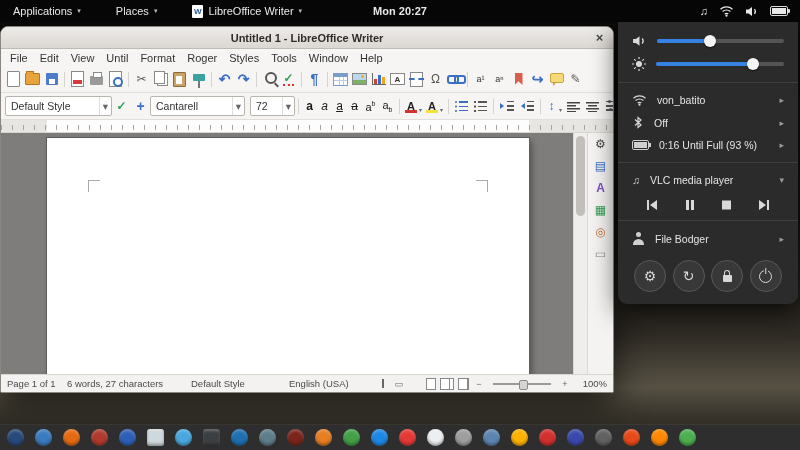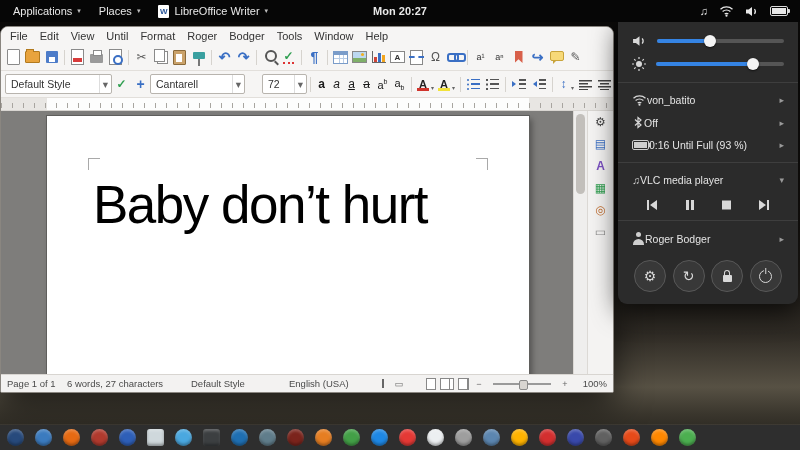--- a/index.html
+++ b/index.html
@@ -6,21 +6,21 @@
   body{width:800px;height:450px;position:relative;overflow:hidden;
        font-family:"Liberation Sans",sans-serif;background:#141210;}
 
   
   .desktop{position:absolute;inset:0;
     background:linear-gradient(180deg,#0b0a09 0%,#171411 50%,#2e2a24 74%,#575144 86%,#3a362d 92%,#1c1a16 100%);}
 
   
   .topbar{position:absolute;top:0;left:0;right:0;height:22px;background:#060606;color:#e8e8e8;
     display:flex;align-items:center;font-size:11px;z-index:60;}
-  .tb-left{display:flex;align-items:center;margin-left:4px;}
+  .tb-left{display:flex;align-items:center;margin-left:4px;gap:17px;}
   .tb-item{display:flex;align-items:center;gap:5px;padding:0 9px;height:22px;cursor:default;}
   .caret{font-size:7px;color:#bdbdbd;}
   .writer-mini{width:11px;height:13px;background:#fff;border-radius:1px;display:flex;align-items:center;justify-content:center;
     color:#2a5699;font-size:8px;font-weight:bold;}
   .tb-clock{position:absolute;left:50%;transform:translateX(-50%);font-weight:bold;}
   .tb-right{margin-left:auto;display:flex;align-items:center;gap:11px;margin-right:12px;height:22px;}
   .batt{width:16px;height:8px;border:1px solid #dcdcdc;border-radius:2px;position:relative;}
   .batt i{position:absolute;left:1px;top:1px;bottom:1px;width:86%;background:#e8e8e8;display:block;}
   .batt::after{content:"";position:absolute;right:-3px;top:2px;width:2px;height:4px;background:#dcdcdc;border-radius:0 1px 1px 0;}
 
@@ -154,21 +154,21 @@
 
   
   .sysmenu{position:absolute;top:22px;right:2px;width:180px;background:#2b2b2b;border-radius:0 0 9px 9px;
     box-shadow:0 8px 26px rgba(0,0,0,.7);color:#ddd;font-size:10.5px;z-index:55;padding:8px 0 12px;}
   .srow{display:flex;align-items:center;gap:10px;padding:5px 14px;}
   .slider{flex:1;height:4px;background:#555;border-radius:2px;position:relative;}
   .fill{height:100%;background:#3584e4;border-radius:2px;position:relative;}
   .knob{position:absolute;right:-6px;top:50%;transform:translateY(-50%);width:12px;height:12px;border-radius:50%;
     background:#f4f4f4;box-shadow:0 1px 2px rgba(0,0,0,.6);}
   .mdiv{height:1px;background:#3e3e3e;margin:6px 0;}
-  .mrow{display:flex;align-items:center;gap:0;padding:5px 14px;}
+  .mrow{display:flex;align-items:center;gap:10px;padding:5px 14px;}
   .mrow .lbl{flex:1;color:#e4e4e4;}
   .chev{color:#9a9a9a;font-size:9px;}
   .mbatt{width:15px;height:8px;border:1px solid #cfcfcf;border-radius:2px;position:relative;flex:none;}
   .mbatt i{position:absolute;left:1px;top:1px;bottom:1px;width:88%;background:#cfcfcf;display:block;}
   .mbatt::after{content:"";position:absolute;right:-3px;top:2px;width:2px;height:4px;background:#cfcfcf;}
   .trackrow{display:flex;gap:10px;padding:6px 14px 2px;}
   .albumart{width:54px;height:54px;border-radius:2px;flex:none;position:relative;overflow:hidden;
     background:linear-gradient(155deg,#f6c04a 0%,#ef7a3a 35%,#e0493f 62%,#b8327a 100%);}
   .albumart::before{content:"";position:absolute;left:0;top:0;bottom:0;width:7px;background:#f5d84a;opacity:.9;}
   .albumart::after{content:"";position:absolute;left:20px;bottom:-4px;width:20px;height:36px;border-radius:45% 45% 30% 30%;
@@ -233,29 +233,33 @@
       <path d="M1 3.6h2.6L7 1v9L3.6 7.4H1z" fill="#e8e8e8"></path>
       <path d="M9.5 3a4.2 4.2 0 0 1 0 5" stroke="#e8e8e8" fill="none" stroke-width="1.2"></path>
     </svg>
     <span class="batt">
         <i></i>
       </span>
   </div>
 </div>
 
 <div class="window">
+  <div class="titlebar">
+    <span>Untitled 1 - LibreOffice Writer</span>
+    <span class="closebtn">×</span>
+  </div>
 
   <div class="menubar">
     <span class="menu-item">File</span>
     <span class="menu-item">Edit</span>
     <span class="menu-item">View</span>
     <span class="menu-item">Until</span>
     <span class="menu-item">Format</span>
     <span class="menu-item">Roger</span>
-    <span class="menu-item">Bodger</span>
+    <span class="menu-item">Styles</span>
     <span class="menu-item">Tools</span>
     <span class="menu-item">Window</span>
     <span class="menu-item">Help</span>
   </div>
 
   <div class="toolbar1">
     <span class="ticon">
         <span class="sh-page"></span>
       </span>
     <span class="ticon">
@@ -356,21 +360,21 @@
     <span class="ticon">
         <span class="g-spell" style="border:none">✓</span>
       </span>
     <span class="ticon g-blue">
         <span>+</span>
       </span>
     <div class="combo" style="width:88px">
       <span>Cantarell</span>
       <span class="cbox">▾</span>
     </div>
-    <div class="combo" style="width:38px;margin-left:17px">
+    <div class="combo" style="width:38px;margin-left:5px">
       <span>72</span>
       <span class="cbox">▾</span>
     </div>
     <span class="tsep"></span>
     <span class="fa" style="font-weight:bold">a</span>
     <span class="fa" style="font-style:italic">a</span>
     <span class="fa" style="text-decoration:underline">a</span>
     <span class="fa" style="text-decoration:line-through">a</span>
     <span class="supsub"><span>a</span><span class="s">b</span></span>
     <span class="supsub"><span>a</span><span class="u">b</span></span>
@@ -398,21 +402,20 @@
     <div class="ruler-active"></div>
     <div class="ruler-ticks"></div>
   </div>
 
   <div class="main">
     <div class="pagecol">
       <div class="page">
         <div class="mark tl"></div>
         <div class="mark tr"></div>
         <div class="doc-text">
-          <div>Baby don’t hurt</div>
         </div>
       </div>
     </div>
     <div class="vscroll">
       <div class="vthumb"></div>
     </div>
     <div class="deckbar">
       <span style="color:#444">⚙</span>
       <span style="color:#3a6fc4">▤</span>
       <span style="color:#7a4fc0;font-weight:bold">A</span>
@@ -529,21 +532,21 @@
         <path d="M9 1h2v10H9zM1 1v10l7-5z" fill="#d8d8d8"></path>
       </svg>
     </span>
   </div>
 
 
   <div class="mdiv"></div>
 
   <div class="mrow">
     <span class="person"></span>
-    <span class="lbl">Roger Bodger</span>
+    <span class="lbl">File Bodger</span>
     <span class="chev">▸</span>
   </div>
 
   <div class="powrow">
     <span class="cbtn">
         <span>⚙</span>
       </span>
     <span class="cbtn">
         <span>↻</span>
       </span>

